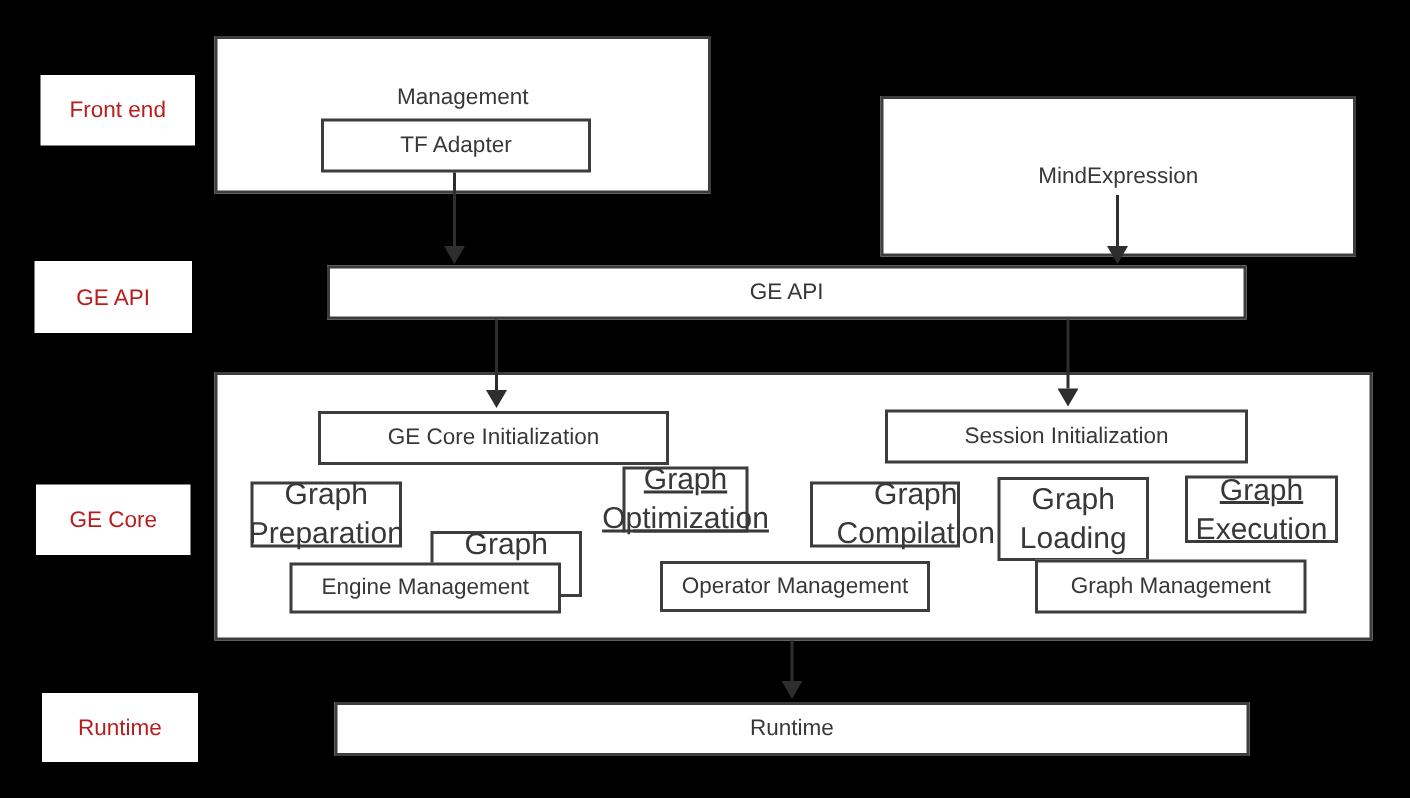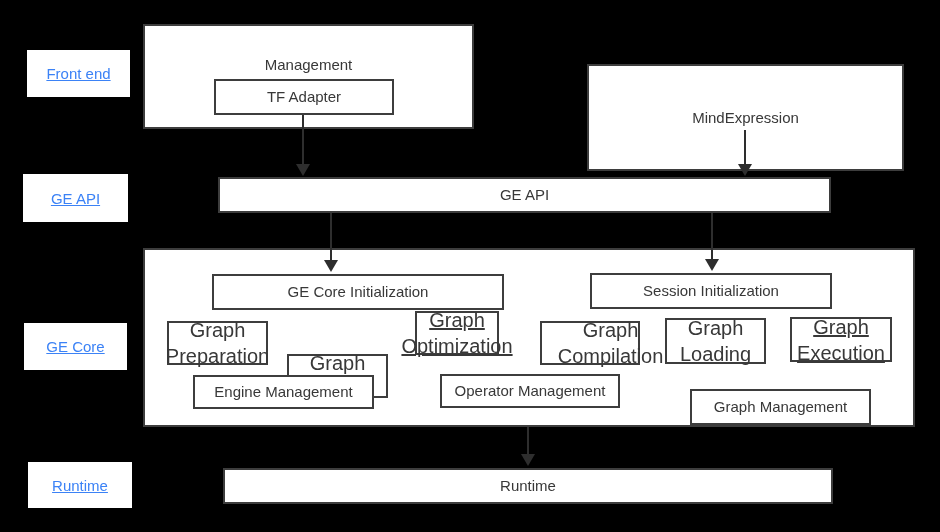--- a/index.html
+++ b/index.html
@@ -11,27 +11,26 @@
     position: relative;
     width: 940px;
     height: 532px;
     background: #000000;
     font-family: "Liberation Sans", "DejaVu Sans", sans-serif;
     overflow: hidden;
   }
   .side-label {
     position: absolute;
     background: #ffffff;
-    color: #3b82f6;
+    color: #b91c1c;
     font-size: 15px;
     display: flex;
     align-items: center;
     justify-content: center;
     box-sizing: border-box;
-    text-decoration: underline;
   }
   .box {
     position: absolute;
     background: #ffffff;
     border: 2px solid #3d3d3d;
     color: #383838;
     font-size: 15px;
     box-sizing: border-box;
     display: flex;
     align-items: center;
@@ -105,33 +104,33 @@
     <div class="arrow-line"></div>
     <div class="arrow-head"></div>
   </div>
   <div class="arrow" style="left:705px; top:213px; height:58px;">
     <div class="arrow-line"></div>
     <div class="arrow-head"></div>
   </div>
 
   <div class="box container-box" style="left:143px; top:248px; width:772px; height:179px;"></div>
 
-  <div class="box" style="left:212px; top:274px; width:292px; height:36px;text-align:center;">GE Core Initialization</div>
+  <div class="box" style="left:212px; top:274px; width:234px; height:36px;text-align:center;">GE Core Initialization</div>
   <div class="box" style="left:590px; top:273px; width:242px; height:36px;">Session Initialization</div>
 
   <div class="box stage-box" style="left:167px; top:321px; width:101px; height:44px;">Graph Preparation</div>
   <div class="box stage-box" style="left:287px; top:321px; width:101px; height:44px;margin-top:33px;">Graph Partition</div>
   <div class="box stage-box" style="left:415px; top:311px; width:84px; height:44px;text-decoration:underline;">Graph Optimization</div>
   <div class="box stage-box" style="left:540px; top:321px; width:100px; height:44px;padding-left:43px;">Graph Compilation</div>
-  <div class="box stage-box" style="left:665px; top:318px; width:101px; height:46px;">Graph Loading</div>
+  <div class="box stage-box" style="left:665px; top:318px; width:101px; height:56px;">Graph Loading</div>
   <div class="box stage-box" style="left:790px; top:317px; width:102px; height:45px;text-decoration:underline;">Graph Execution</div>
 
   <div class="box" style="left:193px; top:375px; width:181px; height:34px;">Engine Management</div>
   <div class="box" style="left:440px; top:374px; width:180px; height:34px;">Operator Management</div>
-  <div class="box" style="left:690px; top:373px; width:181px; height:36px;margin-top:16px;">Graph Management</div>
+  <div class="box" style="left:690px; top:373px; width:181px; height:36px;">Graph Management</div>
 
   <div class="arrow" style="left:521px; top:427px; height:39px;">
     <div class="arrow-line"></div>
     <div class="arrow-head"></div>
   </div>
 
   <div class="box" style="left:223px; top:468px; width:610px; height:36px;">Runtime</div>
 
 </div>
 

